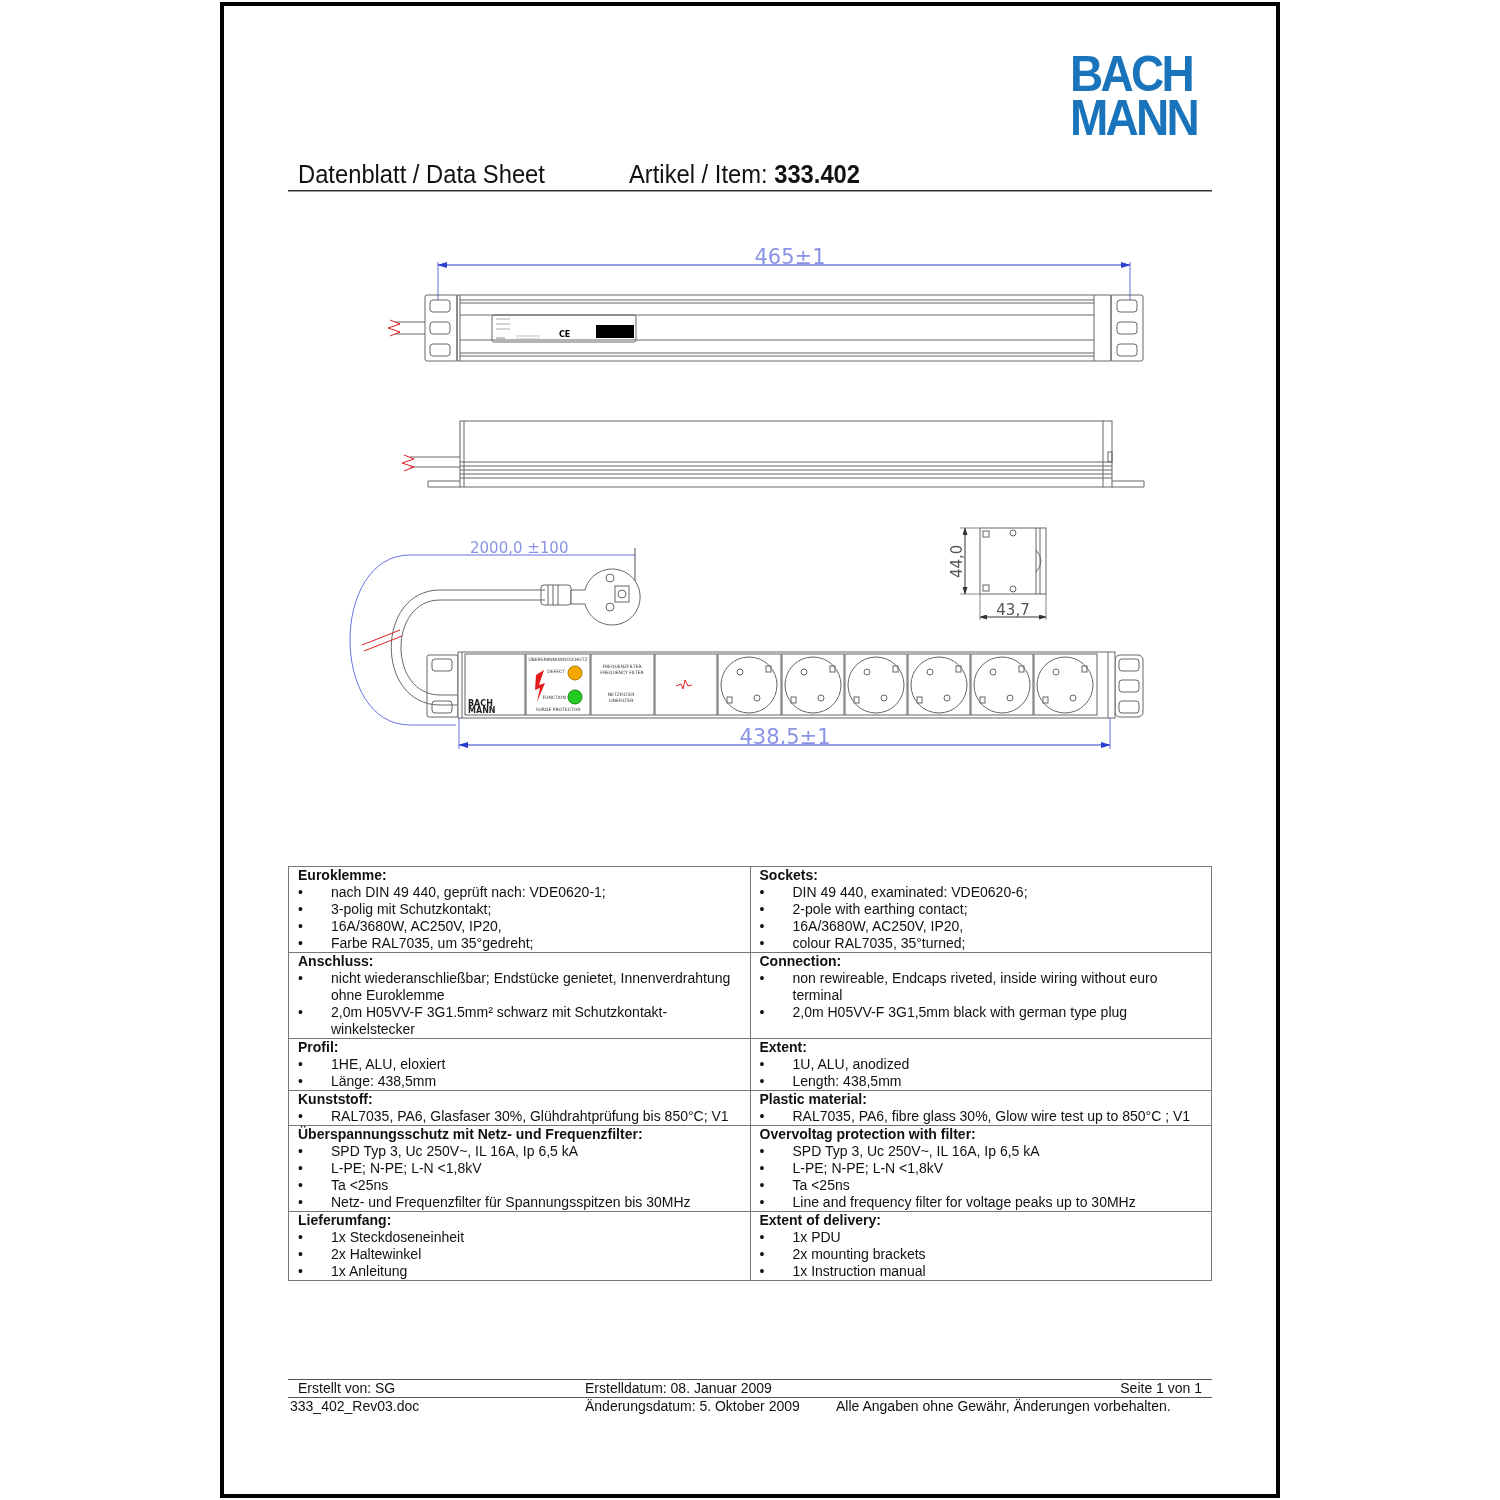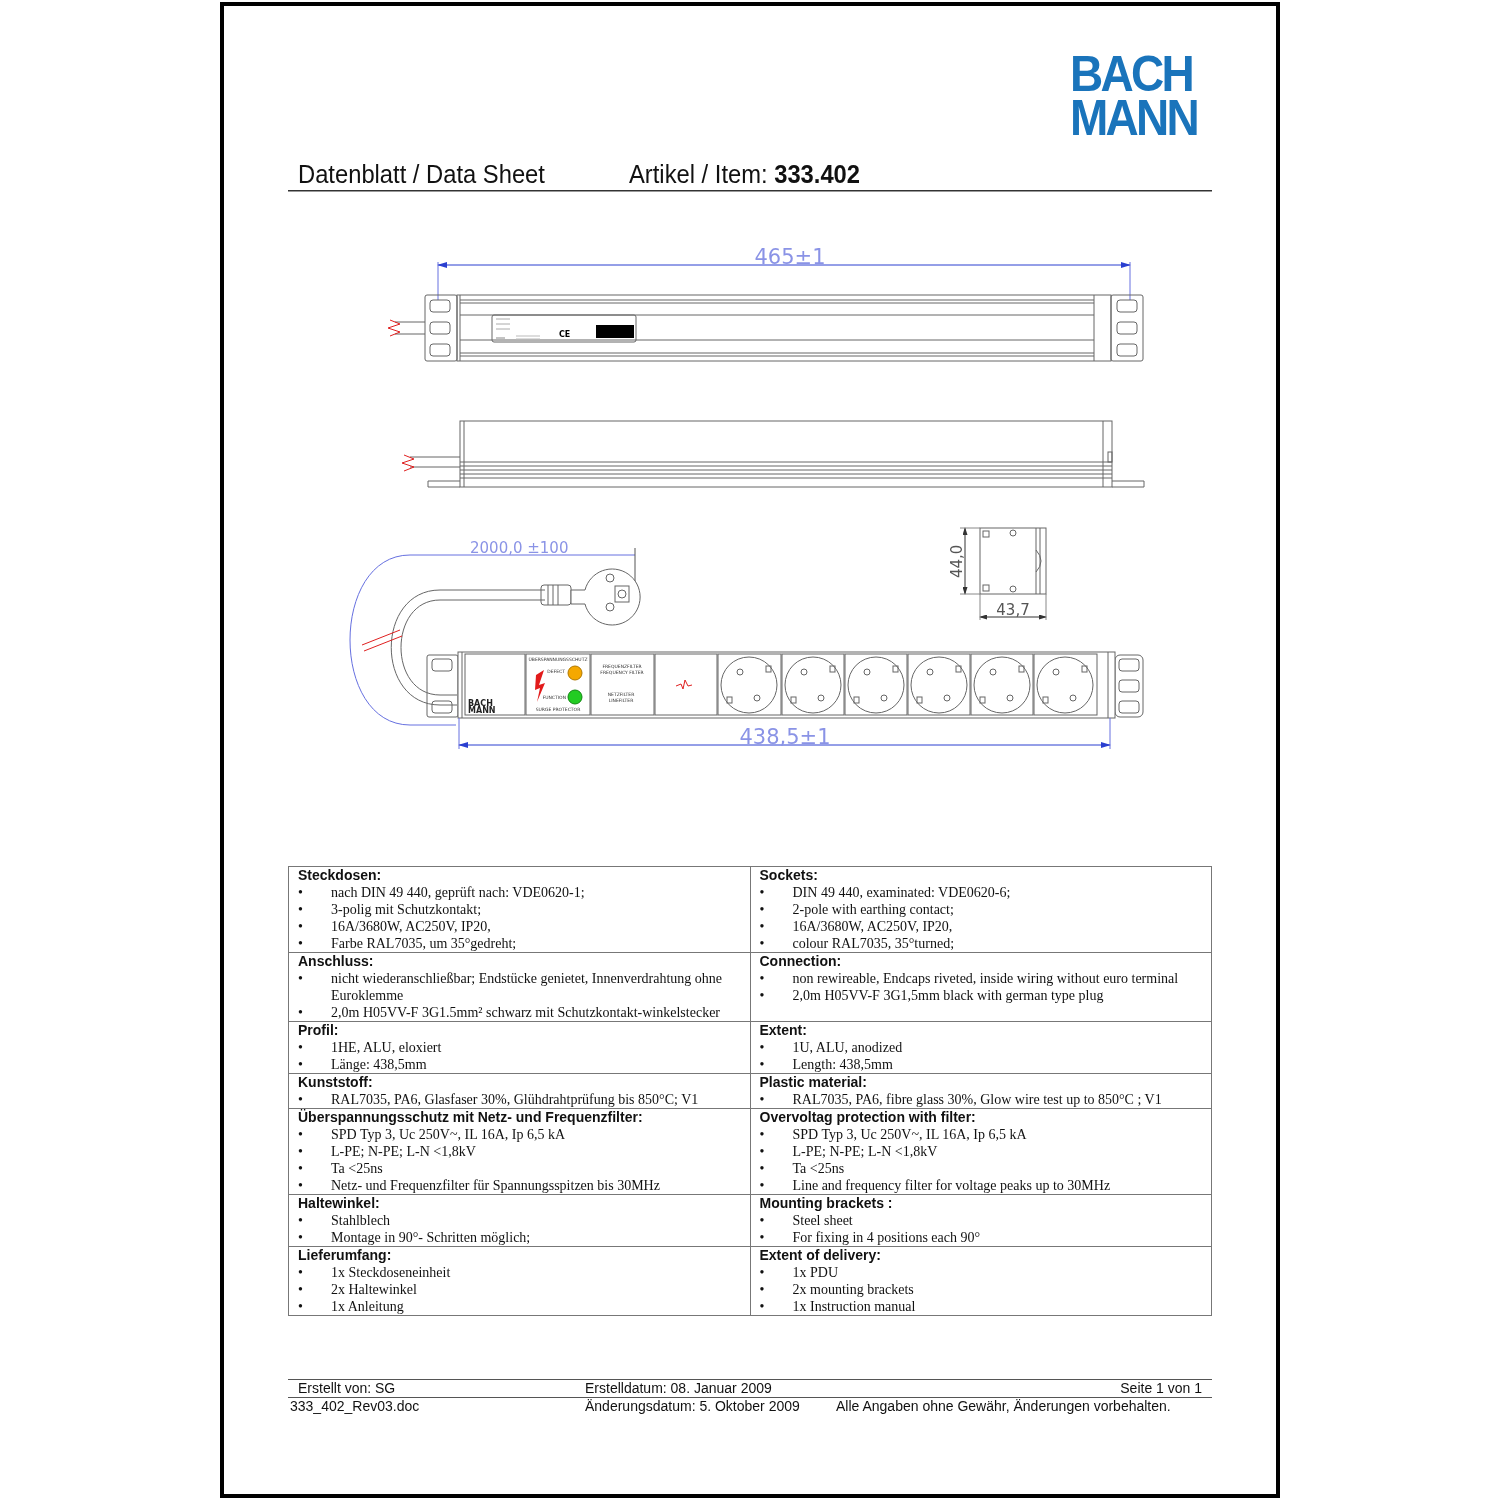--- a/index.html
+++ b/index.html
@@ -13,21 +13,21 @@
     .header-right { position: absolute; left: 629px; top: 160px; font-size: 25px; color: #111; transform: scaleX(0.95); transform-origin: left top; }
     .header-right b { font-weight: bold; }
     .header-rule { position: absolute; left: 288px; top: 190px; width: 924px; height: 1px; background: #333; border-bottom: 1px solid #999; }
 
     svg.drawing { position: absolute; left: 0; top: 0; }
 
     table.spec { position: absolute; left: 288px; top: 866px; width: 924px; border-collapse: collapse; font-size: 14px; line-height: 17px; }
     table.spec td { border: 1px solid #777; vertical-align: top; padding: 0 9px; width: 50%; }
     .sec-title { font-weight: bold; }
     ul.blist { list-style: none; margin: 0; padding: 0; }
-    ul.blist li { position: relative; padding-left: 33px; font-family: Liberation Serif, serif; }
+    ul.blist li { position: relative; padding-left: 33px; }
     ul.blist li::before { content: "\2022"; position: absolute; left: 0; top: 0; }
 
     .footer { position: absolute; left: 288px; top: 1379px; width: 924px; font-size: 14px; line-height: 17px; text-decoration: underline; }
     .footer .rule-top { border-top: 1px solid #555; }
     .footer .row { position: relative; height: 17px; }
     .footer .row1 { border-bottom: 1px solid #555; }
     .footer span { position: absolute; top: 0; white-space: nowrap; }
   </style>
 </head>
 <body>
@@ -236,21 +236,21 @@
     <line x1="1110" y1="718" x2="1110" y2="749" stroke="#6670e0"></line>
     <text x="785" y="744" font-size="21" fill="#8a93e6" stroke="none" text-anchor="middle">438,5±1</text>
   </g>
 </svg>
 
 <table class="spec">
   <tbody>
 
     <tr>
       <td>
-        <div class="sec-title">Steckdosen:</div>
+        <div class="sec-title">Euroklemme:</div>
         <ul class="blist">
           <li>nach DIN 49 440, geprüft nach: VDE0620-1;</li>
           <li>3-polig mit Schutzkontakt;</li>
           <li>16A/3680W, AC250V, IP20,</li>
           <li>Farbe RAL7035, um 35°gedreht;</li>
         </ul>
       </td>
       <td>
         <div class="sec-title">Sockets:</div>
         <ul class="blist">
@@ -325,36 +325,20 @@
         <div class="sec-title">Overvoltag protection with filter:</div>
         <ul class="blist">
           <li>SPD Typ 3, Uc 250V~, IL 16A, Ip 6,5 kA</li>
           <li>L-PE; N-PE; L-N &lt;1,8kV</li>
           <li>Ta &lt;25ns</li>
           <li>Line and frequency filter for voltage peaks up to 30MHz</li>
         </ul>
       </td>
     </tr>
 
-    <tr>
-      <td>
-        <div class="sec-title">Haltewinkel:</div>
-        <ul class="blist">
-          <li>Stahlblech</li>
-          <li>Montage in 90°- Schritten möglich;</li>
-        </ul>
-      </td>
-      <td>
-        <div class="sec-title">Mounting brackets :</div>
-        <ul class="blist">
-          <li>Steel sheet</li>
-          <li>For fixing in 4 positions each 90°</li>
-        </ul>
-      </td>
-    </tr>
 
     <tr>
       <td>
         <div class="sec-title">Lieferumfang:</div>
         <ul class="blist">
           <li>1x Steckdoseneinheit</li>
           <li>2x Haltewinkel</li>
           <li>1x Anleitung</li>
         </ul>
       </td>

